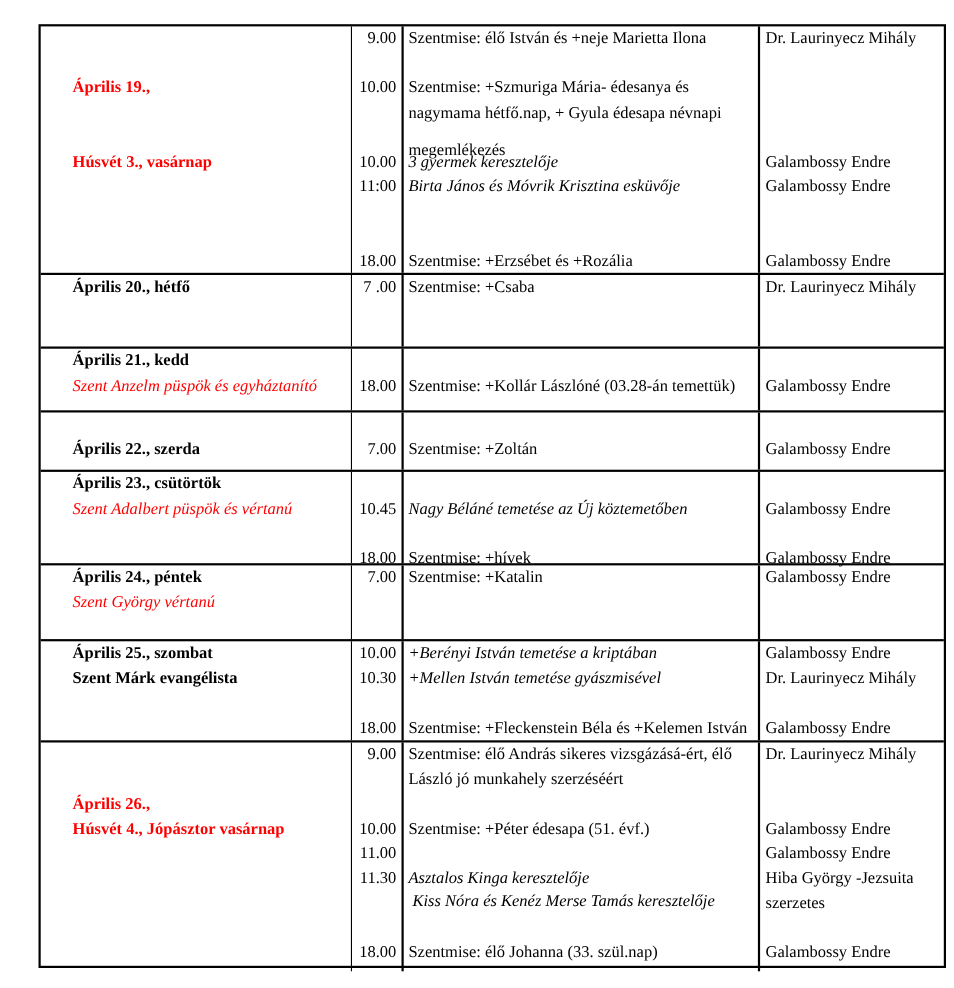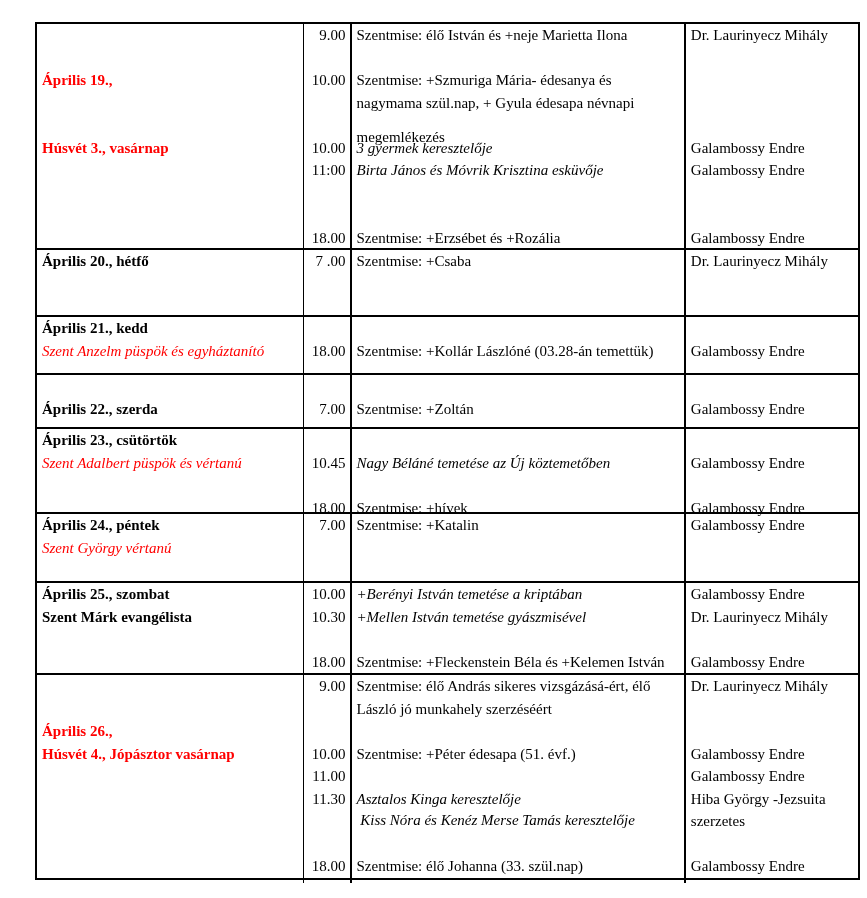--- a/index.html
+++ b/index.html
@@ -22,21 +22,21 @@
     display:flex;
     border-bottom:2px solid #000;
     box-sizing:border-box;
     position:relative;
   }
   .row:last-child{border-bottom:none;}
   .cell{
     position:relative;
     box-sizing:border-box;
   }
-  .col-date{width:268px;border-right:1px solid #000;}
+  .col-date{width:268px;border-right:1px solid #000;margin-left:24px;}
   .col-time{width:49px;border-right:2px solid #000;}
   .col-desc{width:335px;border-right:2px solid #000;}
   .col-priest{width:173px;}
   .line{
     position:absolute;left:0;right:0;
     height:22.5px;line-height:22.5px;
     font-size:15px;
     white-space:pre;
     overflow:visible;
   }
@@ -60,21 +60,21 @@
       <div class="cell col-time">
         <div class="line" style="top: 0px;">9.00</div>
         <div class="line" style="top: 45px;">10.00</div>
         <div class="line" style="top: 112.5px;">10.00</div>
         <div class="line" style="top: 135px;">11:00</div>
         <div class="line" style="top: 202.5px;">18.00</div>
       </div>
       <div class="cell col-desc">
         <div class="line" style="top: 0px;">Szentmise: élő István és +neje Marietta Ilona</div>
         <div class="line" style="top: 45px;">Szentmise: +Szmuriga Mária- édesanya és</div>
-        <div class="line" style="top: 67.5px;">nagymama szül.nap, + Gyula édesapa névnapi</div>
+        <div class="line" style="top: 67.5px;">nagymama hétfő.nap, + Gyula édesapa névnapi</div>
         <div class="line" style="top: 102px;">megemlékezés</div>
         <div class="line i" style="top: 112.5px;">3 gyermek keresztelője</div>
         <div class="line i" style="top: 135px;">Birta János és Móvrik Krisztina esküvője</div>
         <div class="line" style="top: 202.5px;">Szentmise: +Erzsébet és +Rozália</div>
       </div>
       <div class="cell col-priest">
         <div class="line" style="top: 0px;">Dr. Laurinyecz Mihály</div>
         <div class="line" style="top: 112.5px;">Galambossy Endre</div>
         <div class="line" style="top: 135px;">Galambossy Endre</div>
         <div class="line" style="top: 202.5px;">Galambossy Endre</div>

